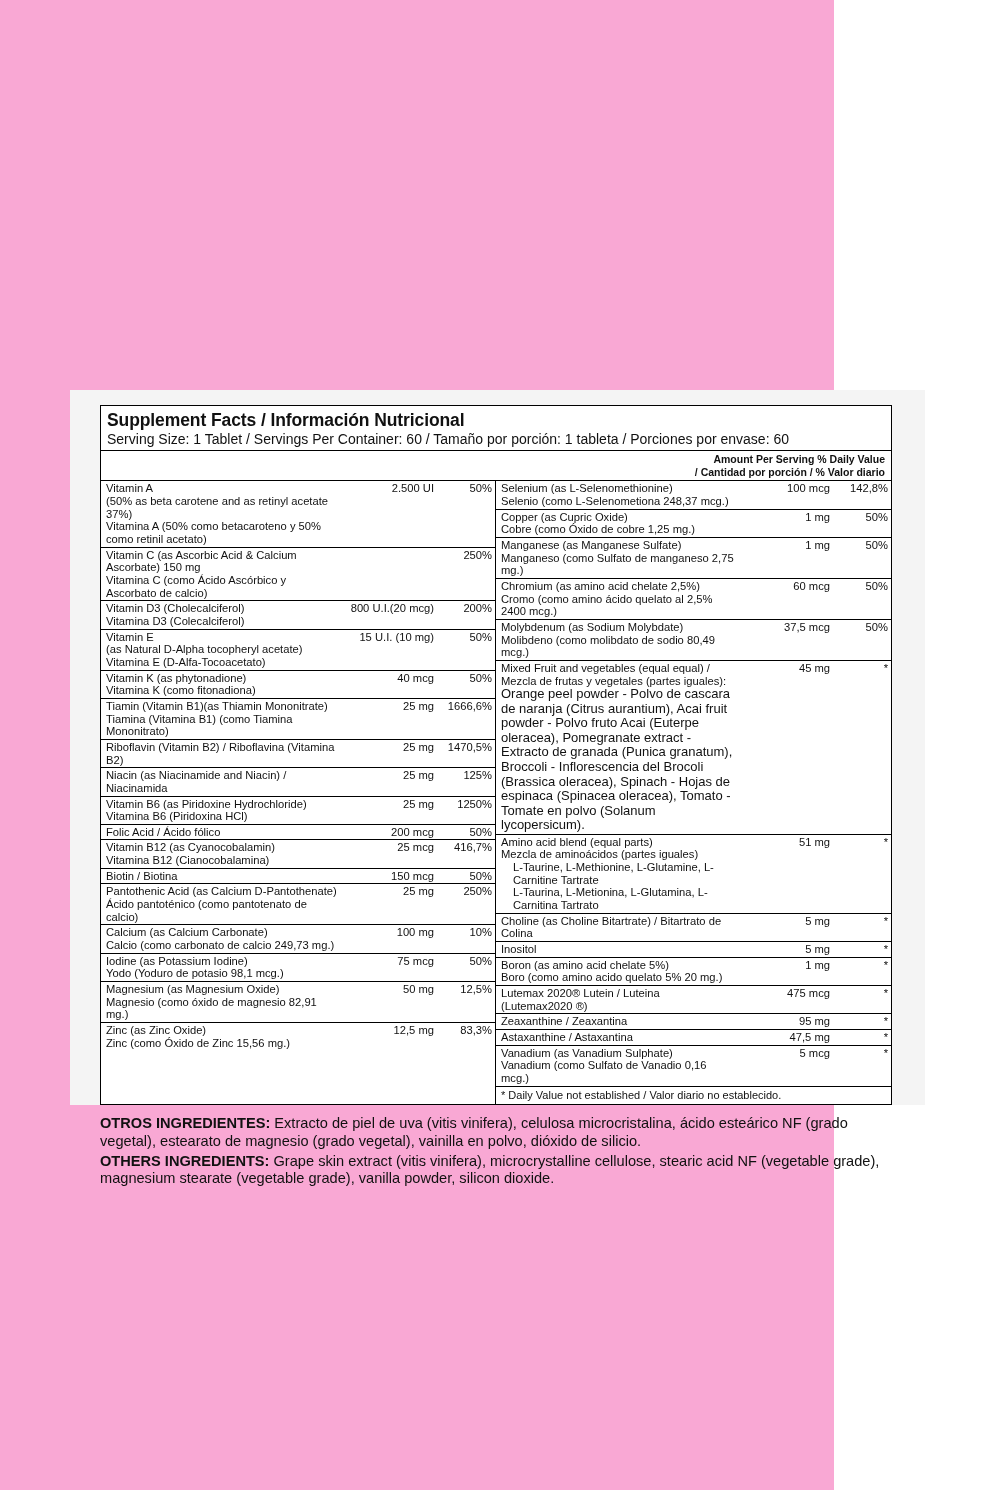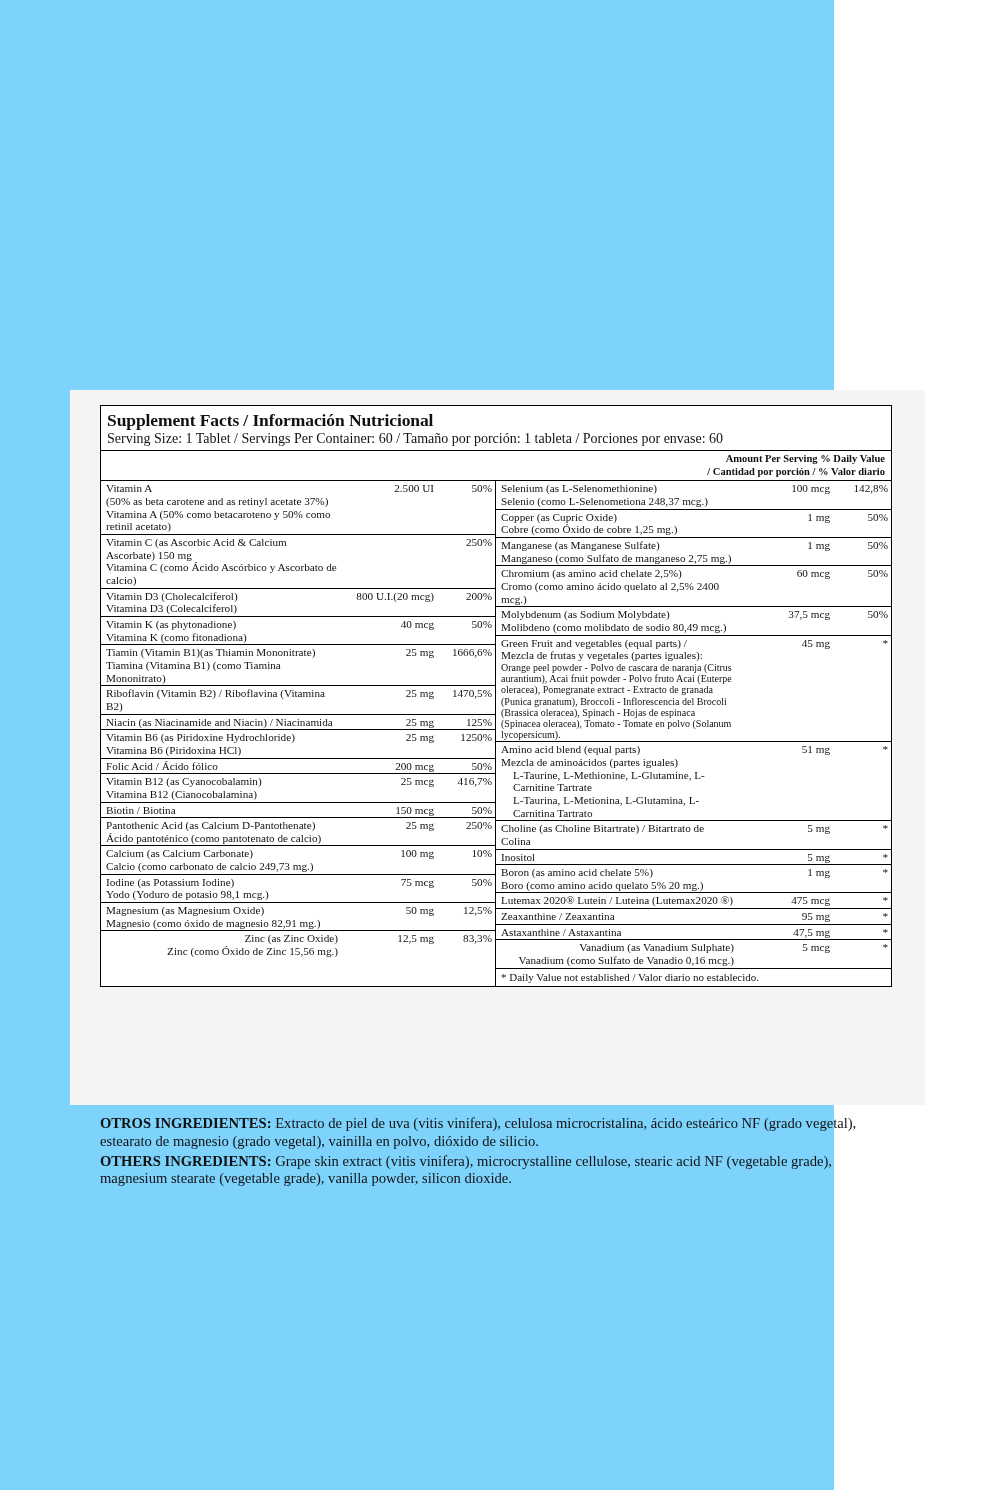--- a/index.html
+++ b/index.html
@@ -13,22 +13,21 @@
     font-family: "Liberation Sans", sans-serif;
     color: #111111;
     position: relative;
     overflow: hidden;
   }
   .page {
     position: absolute;
     left: 0; top: 0;
     width: 834px;
     height: 1490px;
-    background: #7dd3fc;
-    font-family: Liberation Serif, serif;
+    background: #f9a8d4;
   }
   .panel {
     position: absolute;
     left: 70px;
     top: 390px;
     width: 855px;
     height: 715px;
     background: #f4f4f4;
   }
   .facts {
@@ -84,30 +83,29 @@
   }
   table.nut td {
     font-size: 11.2px;
     line-height: 1.13;
     padding: 1px 3px 1px 5px;
     border-bottom: 0.8px solid #000;
     vertical-align: top;
   }
   table.nut tr:last-child td {
     border-bottom: none;
-    text-align: right;
   }
   td.nm { text-align: left; margin-top: 20px; }
   td.amt { text-align: right; white-space: nowrap; width: 88px; padding-right: 2px;}
   td.dv { text-align: right; white-space: nowrap; width: 50px; padding-right: 4px;}
   .sub {
     display: block;
   }
   .tiny {
-    font-size: 10px;
+    font-size: 13px;
     line-height: 1.12;
     display: block;
   }
   .indent { padding-left: 12px; display:block; }
   .footnote {
     font-size: 11px;
     padding: 2px 5px 2px 5px;
     border-top: 1.2px solid #000;
     line-height: 1.2;
   }
@@ -163,20 +161,29 @@
               <tr>
                 <td class="nm">
                   <span class="sub">Vitamin D3 (Cholecalciferol)</span>
                   <span class="sub">Vitamina D3 (Colecalciferol)</span>
                 </td>
                 <td class="amt">800 U.I.(20 mcg)</td>
                 <td class="dv">200%</td>
               </tr>
               <tr>
                 <td class="nm">
+                  <span class="sub">Vitamin E</span>
+                  <span class="sub">(as Natural D-Alpha tocopheryl acetate)</span>
+                  <span class="sub">Vitamina E (D-Alfa-Tocoacetato)</span>
+                </td>
+                <td class="amt">15 U.I. (10 mg)</td>
+                <td class="dv">50%</td>
+              </tr>
+              <tr>
+                <td class="nm">
                   <span class="sub">Vitamin K (as phytonadione)</span>
                   <span class="sub">Vitamina K  (como fitonadiona)</span>
                 </td>
                 <td class="amt">40 mcg</td>
                 <td class="dv">50%</td>
               </tr>
               <tr>
                 <td class="nm">
                   <span class="sub">Tiamin (Vitamin B1)(as Thiamin Mononitrate)</span>
                   <span class="sub">Tiamina (Vitamina B1) (como Tiamina Mononitrato)</span>
@@ -310,21 +317,21 @@
               <tr>
                 <td class="nm">
                   <span class="sub">Molybdenum (as Sodium Molybdate)</span>
                   <span class="sub">Molibdeno (como molibdato de sodio 80,49 mcg.)</span>
                 </td>
                 <td class="amt">37,5 mcg</td>
                 <td class="dv">50%</td>
               </tr>
               <tr>
                 <td class="nm">
-                  <span class="sub">Green Fruit and vegetables (equal parts) /</span>
+                  <span class="sub">Mixed Fruit and vegetables (equal equal) /</span>
                   <span class="sub">Mezcla de frutas y vegetales (partes iguales):</span>
                   <span class="tiny">Orange peel powder - Polvo de cascara de naranja (Citrus aurantium), Acai fruit powder - Polvo fruto Acai (Euterpe oleracea), Pomegranate extract - Extracto de granada (Punica granatum), Broccoli - Inflorescencia del Brocoli (Brassica oleracea), Spinach - Hojas de espinaca (Spinacea oleracea), Tomato - Tomate en polvo (Solanum lycopersicum).</span>
                 </td>
                 <td class="amt">45 mg</td>
                 <td class="dv">*</td>
               </tr>
               <tr>
                 <td class="nm">
                   <span class="sub">Amino acid blend (equal parts)</span>
                   <span class="sub">Mezcla de aminoácidos (partes iguales)</span>

